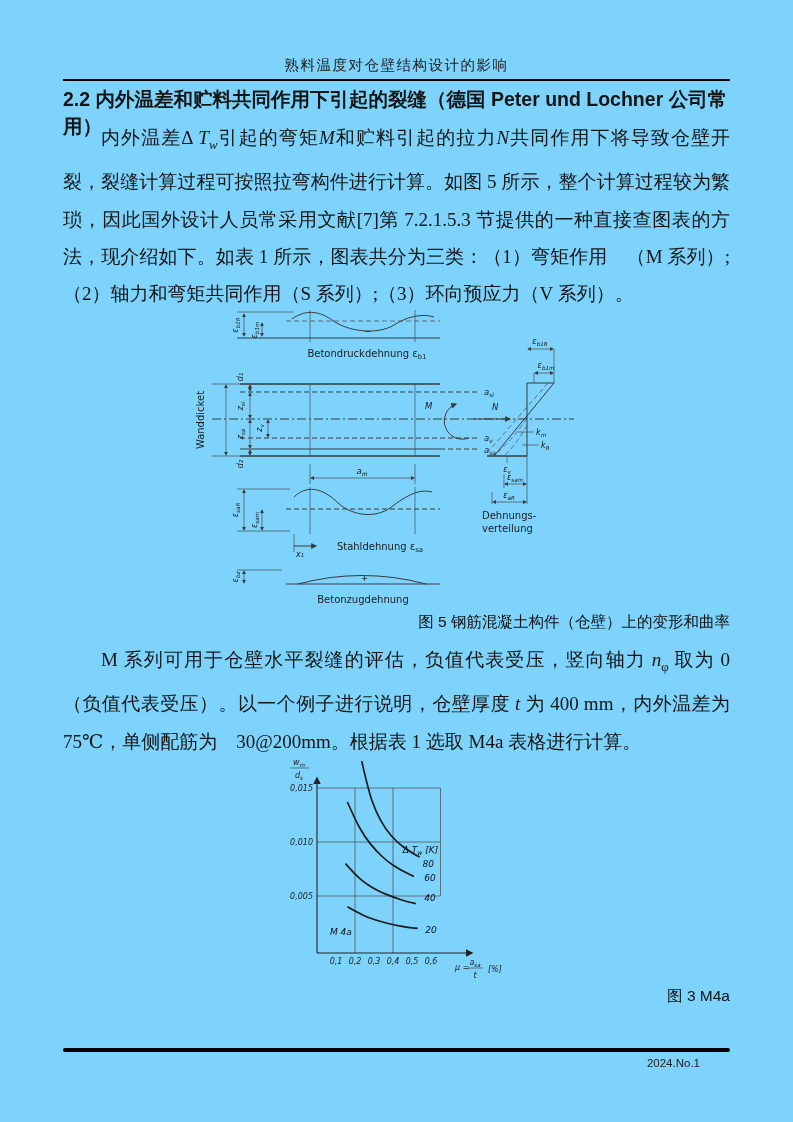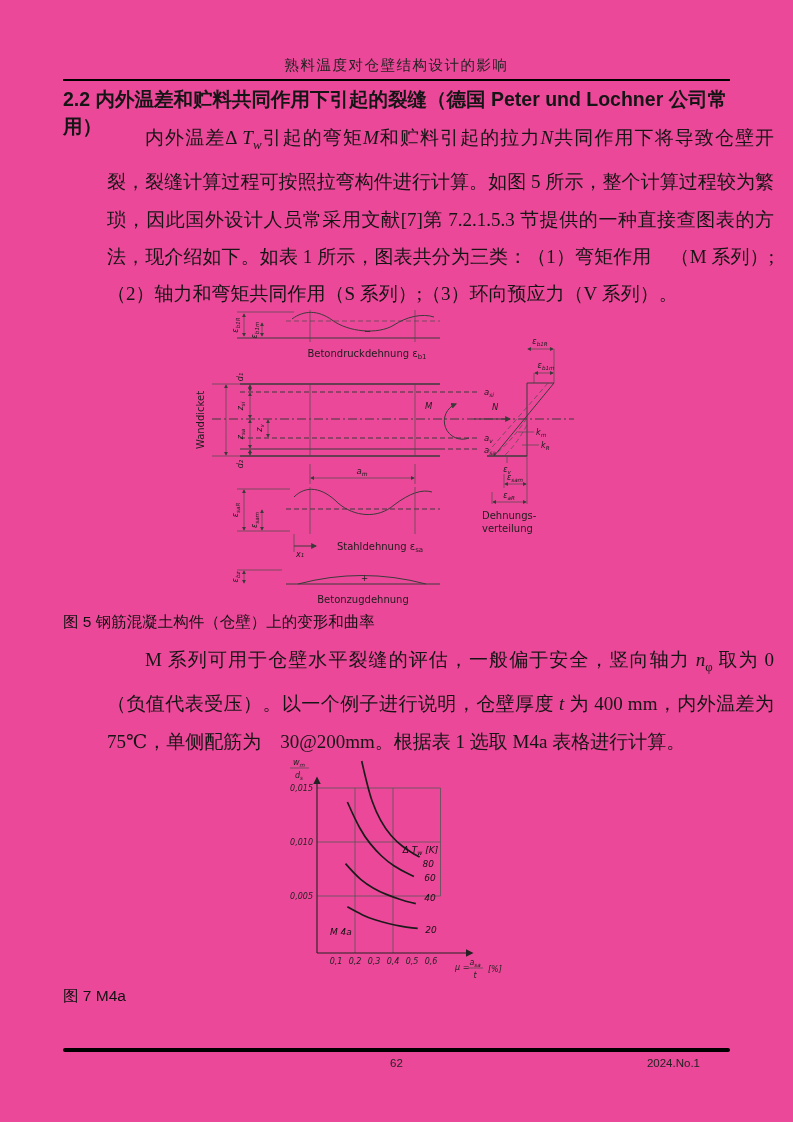--- a/index.html
+++ b/index.html
@@ -1,29 +1,29 @@
 <!DOCTYPE html>
 <html><head>
 <meta charset="utf-8">
 <style>
   html,body{margin:0;padding:0;background:#e8e8e8;}
-  .page{position:relative;width:793px;height:1122px;margin:0 auto;background:#ec4899;
+  .page{position:relative;width:793px;height:1122px;margin:0 auto;background:#7dd3fc;
         font-family:"Liberation Serif","DejaVu Serif",serif;color:#151515;overflow:hidden;}
   .running-title{position:absolute;top:56px;left:63px;width:667px;text-align:center;
         font-size:14.5px;letter-spacing:1.5px;color:#222;}
   .header-rule{position:absolute;top:79px;left:63px;width:667px;border-top:2px solid #000;}
   .section-heading{position:absolute;top:86px;left:63px;width:667px;
         font-family:"Liberation Sans","DejaVu Sans",sans-serif;font-weight:bold;font-size:19.5px;}
   .para{position:absolute;left:63px;width:667px;font-size:19px;line-height:37.4px;
-        text-align:justify;text-indent:2em;margin-left:44px;}
+        text-align:justify;text-indent:2em;}
   .p1{top:119px;} .p2{top:641px;} .p3{top:1006px;}
   .seg-i{font-style:italic;}
   sub{font-size:0.68em;}
   .seg-isub{font-style:italic;font-size:0.68em;vertical-align:sub;}
-  .fig-caption{position:absolute;left:63px;width:667px;text-align:left;
+  .fig-caption{position:absolute;left:63px;width:667px;text-align:right;
         font-family:"Liberation Sans","DejaVu Sans",sans-serif;font-size:15.5px;color:#111;}
   .cap5{top:612px;} .cap6{top:986px;}
   .fig5{position:absolute;left:182px;top:306px;}
   .fig6{position:absolute;left:278px;top:752px;}
   .footer-rule{position:absolute;top:1048px;left:63px;width:667px;height:4px;background:#000;border-radius:2px;}
   .footer-page{position:absolute;top:1057px;left:63px;width:667px;text-align:center;
         font-family:"Liberation Sans","DejaVu Sans",sans-serif;font-size:11.5px;color:#222;}
   .footer-issue{position:absolute;top:1057px;right:93px;
         font-family:"Liberation Sans","DejaVu Sans",sans-serif;font-size:11.5px;color:#222;margin-left:48px;}
   
@@ -170,21 +170,21 @@
       <text class="lbl8" x="333" y="174" text-anchor="middle"><tspan>ε</tspan><tspan font-size="70%" dy="2.2">sam</tspan></text>
       <line class="thin" x1="311" y1="196" x2="344" y2="196" marker-start="url(#ah)" marker-end="url(#ah)"></line>
       <text class="lbl8" x="327" y="192" text-anchor="middle"><tspan>ε</tspan><tspan font-size="70%" dy="2.2">aR</tspan></text>
       <text class="de" x="300" y="213">Dehnungs-</text>
       <text class="de" x="300" y="226">verteilung</text>
     </g>
   </svg>
 
   <div class="fig-caption cap5">图 5 钢筋混凝土构件（仓壁）上的变形和曲率</div>
 
-  <div class="para p2"><span>M 系列可用于仓壁水平裂缝的评估，一般偏于安全，竖向轴力 </span><span class="seg-i">n</span><sub>φ</sub><span> 取为 0（负值代表受压）。以一个例子进行说明，仓壁厚度 </span><span class="seg-i">t</span><span> 为 400 mm，内外温差为 75℃，单侧配筋为　30@200mm。根据表 1 选取 M4a 表格进行计算。</span></div>
+  <div class="para p2"><span>M 系列可用于仓壁水平裂缝的评估，负值代表受压，竖向轴力 </span><span class="seg-i">n</span><sub>φ</sub><span> 取为 0（负值代表受压）。以一个例子进行说明，仓壁厚度 </span><span class="seg-i">t</span><span> 为 400 mm，内外温差为 75℃，单侧配筋为　30@200mm。根据表 1 选取 M4a 表格进行计算。</span></div>
 
   <svg id="fig6-svg" class="fig6" width="250" height="236" viewBox="0 0 250 236">
     <defs>
       <marker id="ah2" viewBox="0 0 10 10" refX="8" refY="5" markerWidth="7" markerHeight="7" orient="auto">
         <path d="M0,0 L10,5 L0,10 z" fill="#222"></path>
       </marker>
     </defs>
     <g id="chart-grid">
         <line x1="77" y1="201" x2="77" y2="36" class="gl"></line>
         <line x1="115" y1="201" x2="115" y2="36" class="gl"></line>
@@ -227,20 +227,19 @@
         <text x="146.35" y="128.88" class="slabel">60</text>
         <path d="M67.5,111.6 Q77.0,122.4 82.7,127.3 Q88.4,132.1 95.1,135.9 Q101.7,139.7 108.3,142.4 Q115.0,145.1 121.7,147.2 Q128.3,149.4 133.1,150.5 L137.8,151.6" class="curve"></path>
         <text x="146.35" y="149.4" class="slabel">40</text>
         <path d="M69.4,154.8 Q78.9,160.2 84.6,162.9 Q90.3,165.6 97.0,167.8 Q103.6,169.9 110.3,171.5 Q116.9,173.2 122.6,174.2 Q128.3,175.3 134.0,175.9 L139.7,176.4" class="curve"></path>
         <text x="147.3" y="180.72" class="slabel">20</text>
       </g>
     <text id="chart-legend" class="slabel" text-anchor="middle" x="142.55" y="100.80000000000001"><tspan>Δ T</tspan><tspan font-size="70%" dy="2.2">w</tspan><tspan dy="-2.2"> [K]</tspan></text>
     <text id="chart-panel-label" class="slabel" x="51.92" y="182.88">M 4a</text>
   </svg>
 
-  <div class="fig-caption cap6">图 7 M4a</div>
+  <div class="fig-caption cap6">图 3 M4a</div>
 
 
   <div class="footer-rule"></div>
-  <div class="footer-page">62</div>
   <div class="footer-issue">2024.No.1</div>
 
 </div>
 
 </body></html>

